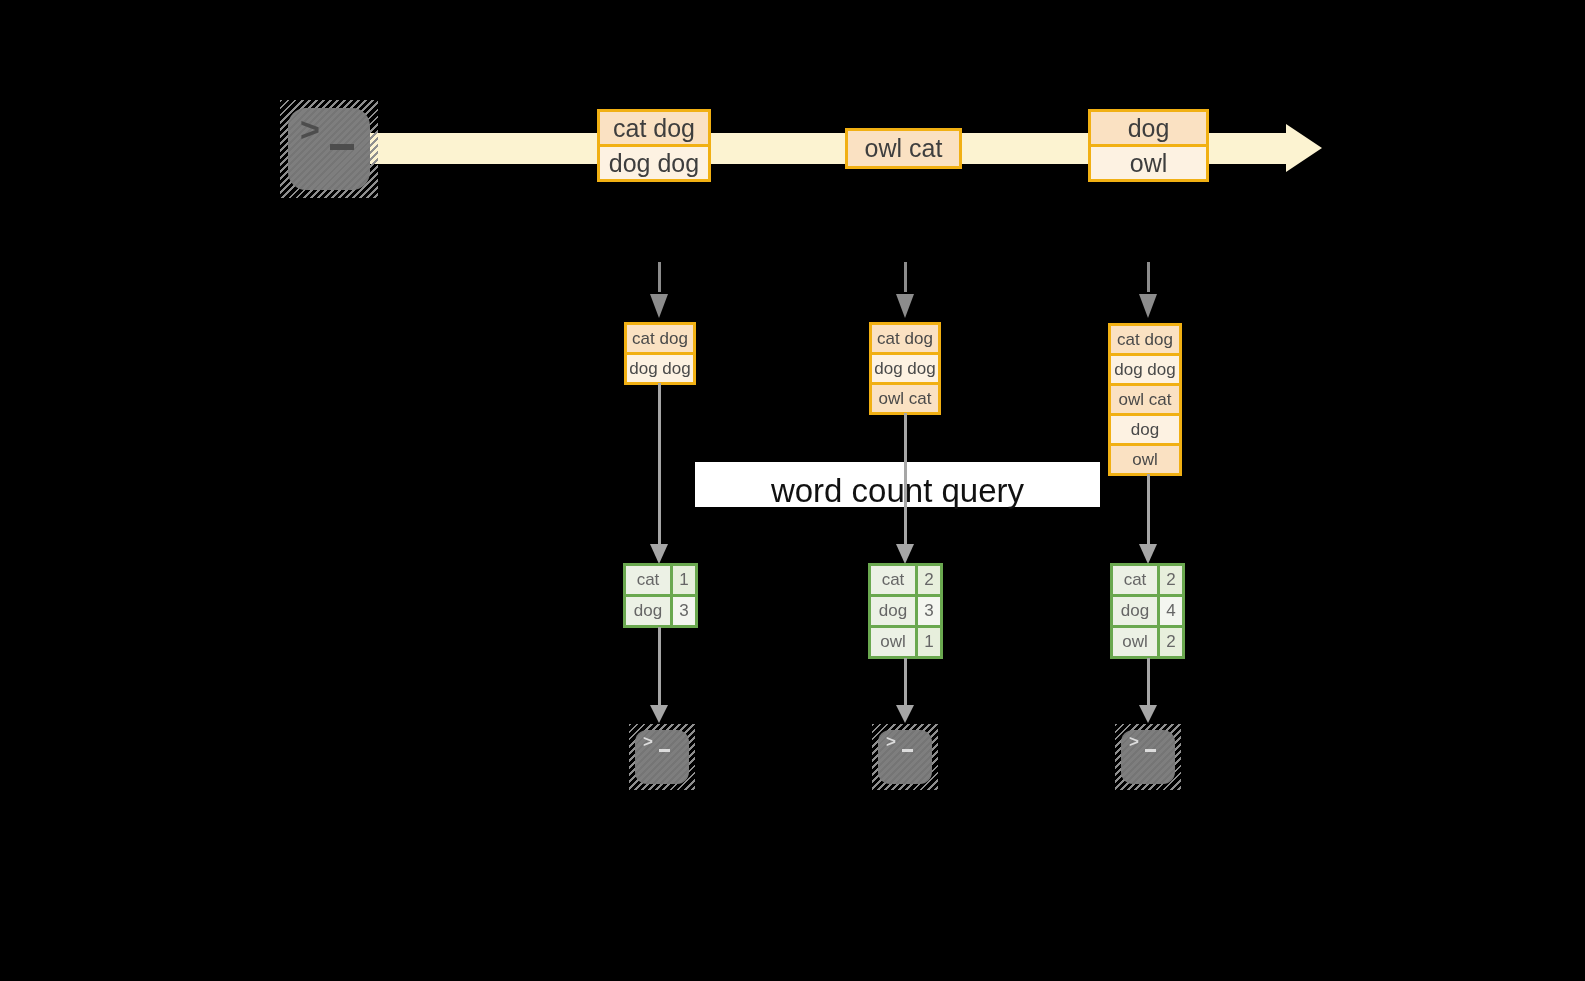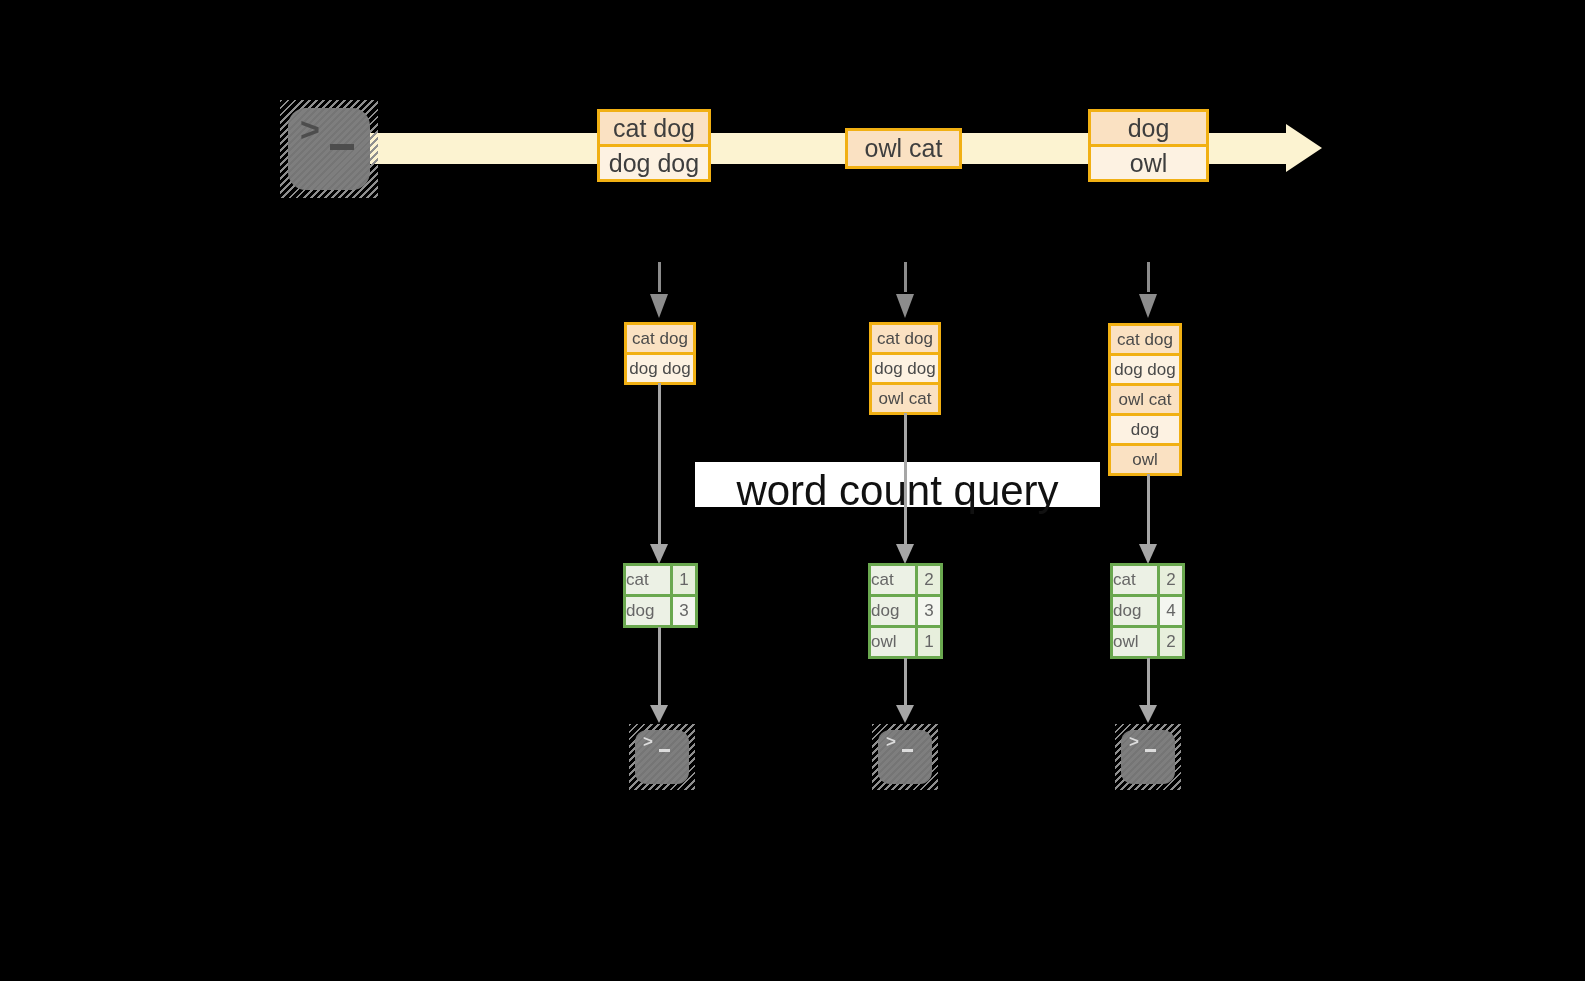--- a/index.html
+++ b/index.html
@@ -66,31 +66,31 @@
   
   .vline{position:absolute;width:3px;background:var(--line-gray);z-index:2;}
   .head-lt{position:absolute;width:0;height:0;border-left:9px solid transparent;
     border-right:9px solid transparent;border-top:20px solid var(--line-gray);z-index:2;}
   .head-lt.short{border-top-width:18px;}
 
   
   .wc-table{position:absolute;border:3px solid var(--green-border);z-index:2;}
   .wc-row{display:flex;height:28px;}
   .wc-row + .wc-row{border-top:3px solid var(--green-border);}
-  .wc-word{width:44px;background:var(--cell-bg);text-align:left;line-height:28px;
+  .wc-word{width:44px;background:var(--cell-bg);text-align:center;line-height:28px;
     font-size:17px;color:var(--cell-text);}
   .wc-count{width:22px;border-left:3px solid var(--green-border);text-align:center;
     line-height:28px;font-size:17px;color:var(--cell-text);}
   .alt-dark{background:var(--cell-alt-dark);}
   .alt-light{background:var(--cell-alt-light);}
 
   
   .banner{position:absolute;left:695px;top:462px;width:405px;height:45px;
     background:var(--banner-bg);z-index:1;display:flex;align-items:center;justify-content:center;}
-  .banner-label{position:relative;z-index:3;font-size:42px;color:var(--banner-text);margin-top:12px;}
+  .banner-label{position:relative;z-index:3;font-size:33px;color:var(--banner-text);margin-top:12px;}
   .overline{z-index:2;}
 </style>
 </head>
 <body>
 
 <div class="stage">
 
   <div class="band"></div>
   <div class="band-head"></div>
 

